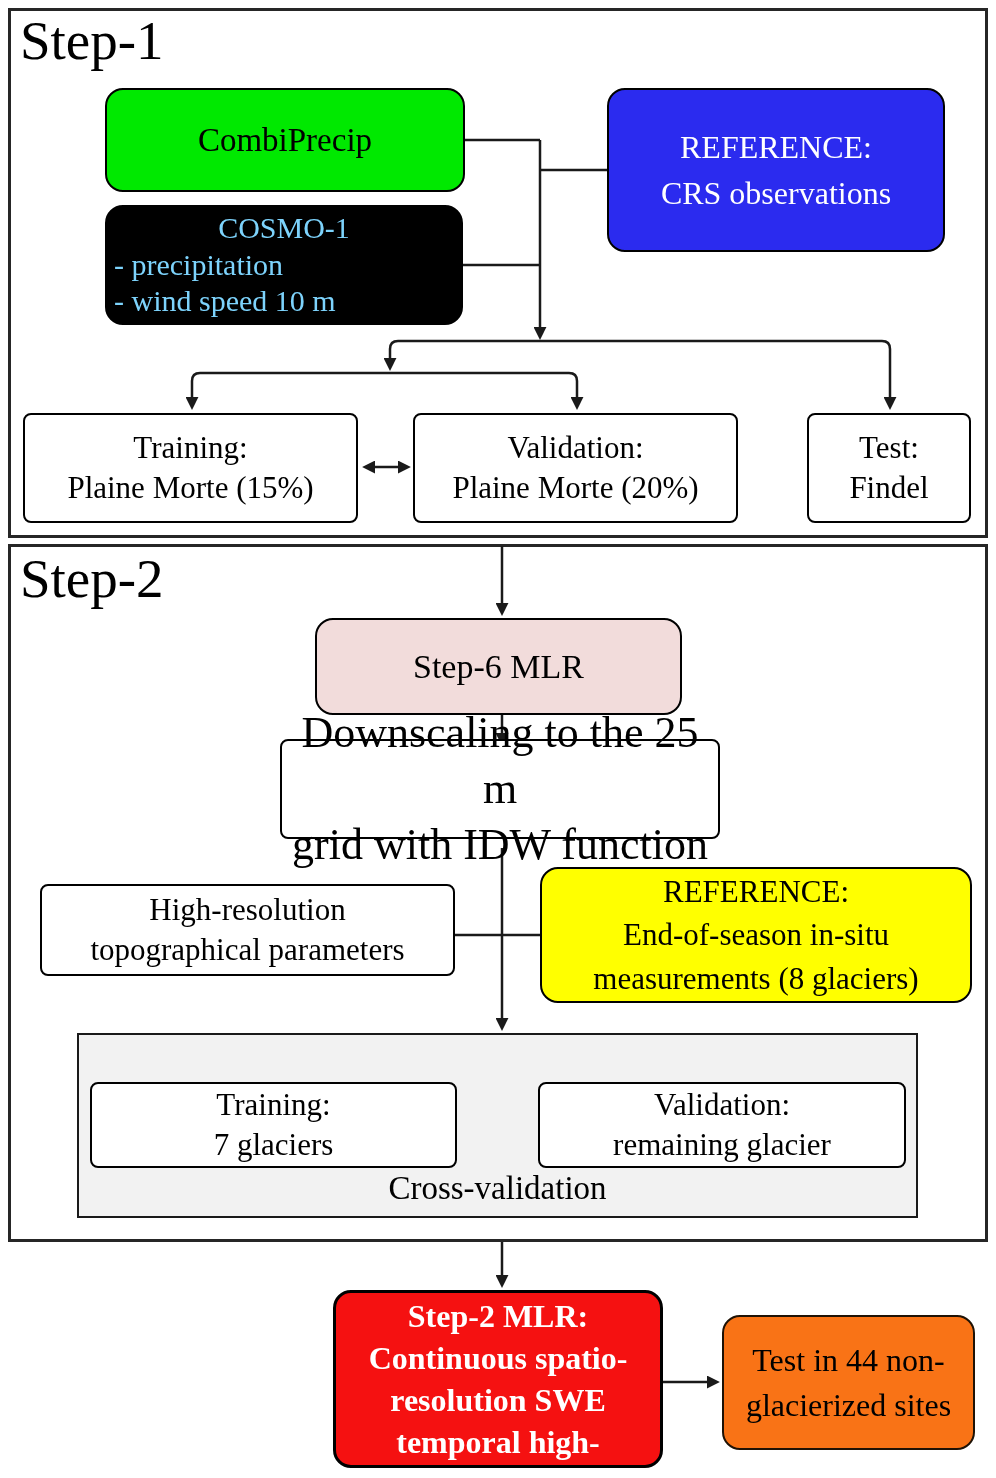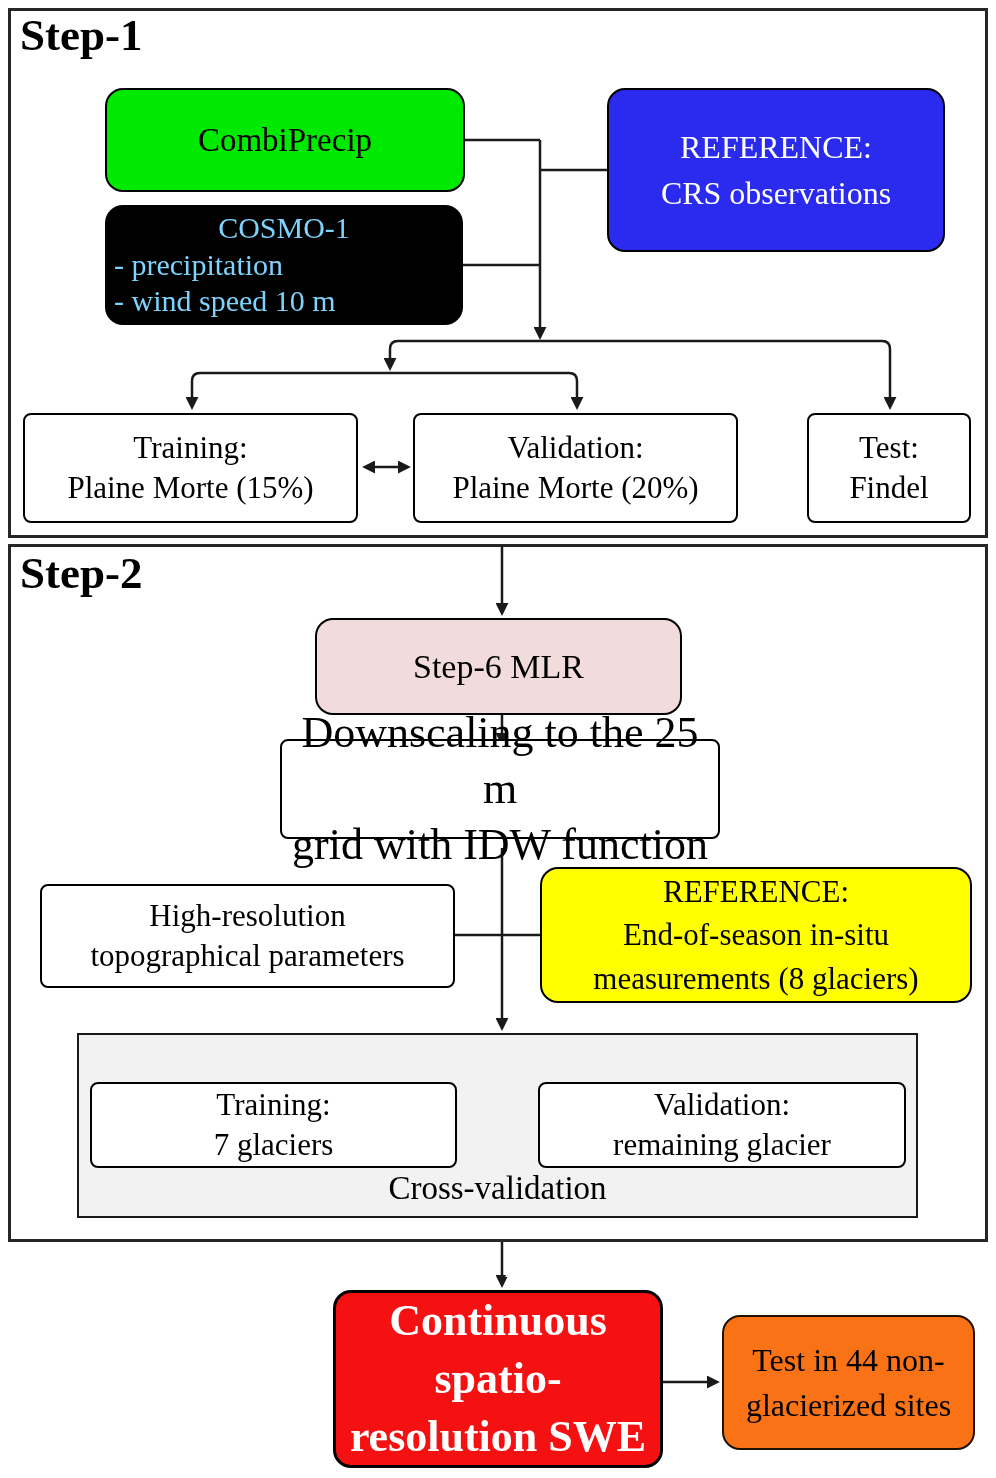--- a/index.html
+++ b/index.html
@@ -2,47 +2,47 @@
 <html><head>
 <meta charset="utf-8">
 <style>
   html,body{margin:0;padding:0;background:#ffffff;}
   .canvas{
     position:relative;width:996px;height:1478px;background:#ffffff;overflow:hidden;
     font-family:"Liberation Serif","DejaVu Serif",serif;color:#000;
   }
   .connectors{position:absolute;left:0;top:0;width:996px;height:1478px;z-index:1;pointer-events:none;}
   .section{position:absolute;border:3px solid #262626;background:transparent;z-index:0;box-sizing:border-box;}
-  .section-label{position:absolute;z-index:3;font-size:45px;line-height:1.05;font-weight:bold;}
+  .section-label{position:absolute;z-index:3;font-size:55px;line-height:1.05;}
   .box{
     position:absolute;z-index:2;box-sizing:border-box;border:2px solid #000;background:#fff;
     display:flex;flex-direction:column;justify-content:center;align-items:center;
     text-align:center;font-size:31px;line-height:1.28;
   }
   .r18{border-radius:18px;} .r14{border-radius:8px;}
   
   .combiprecip{left:105px;top:88px;width:360px;height:104px;font-size:33px;}
   .cosmo{left:105px;top:205px;width:358px;height:120px;color:#7dd3fc;font-size:30px;line-height:1.22;align-items:stretch;padding:2px 0;}
   .cosmo .c-title{text-align:center;}
   .cosmo .c-item{text-align:left;padding-left:7px;}
   .crsref{left:607px;top:88px;width:338px;height:164px;color:#fff;font-size:32px;line-height:1.45;}
   .train1{left:23px;top:413px;width:335px;height:110px;}
   .valid1{left:413px;top:413px;width:325px;height:110px;}
   .test1{left:807px;top:413px;width:164px;height:110px;}
   
   .step1mlr{left:315px;top:618px;width:367px;height:97px;font-size:34px;}
   .downscaling{left:280px;top:739px;width:440px;height:100px;font-size:44px;}
-  .topo{left:40px;top:884px;width:415px;height:104px;}
+  .topo{left:40px;top:884px;width:415px;height:92px;}
   .insitu{left:540px;top:867px;width:432px;height:136px;font-size:31px;line-height:1.4;}
   .grayc{left:77px;top:1033px;width:841px;height:185px;border:2px solid #1a1a1a;border-radius:0;}
   .train2{left:90px;top:1082px;width:367px;height:86px;}
   .valid2{left:538px;top:1082px;width:368px;height:86px;}
   .cvlabel{position:absolute;z-index:3;left:77px;top:1170px;width:841px;text-align:center;font-size:33px;}
   
-  .step2mlr{left:333px;top:1290px;width:330px;height:178px;color:#fff;font-weight:bold;border-width:3px;font-size:44px;line-height:1.32;}
+  .step2mlr{left:333px;top:1290px;width:330px;height:178px;color:#fff;font-weight:bold;border-width:3px;font-size:32px;line-height:1.32;}
   .testsites{left:722px;top:1315px;width:253px;height:135px;border:2px solid #1f1205;font-size:32px;line-height:1.4;}
 </style>
 </head>
 <body>
 
 <div class="canvas">
 
   <svg class="connectors" viewBox="0 0 996 1478" xmlns="http://www.w3.org/2000/svg">
     <defs>
       <marker id="arr" viewBox="0 0 10 10" refX="7" refY="5" markerWidth="13" markerHeight="13" orient="auto-start-reverse" markerUnits="userSpaceOnUse">

